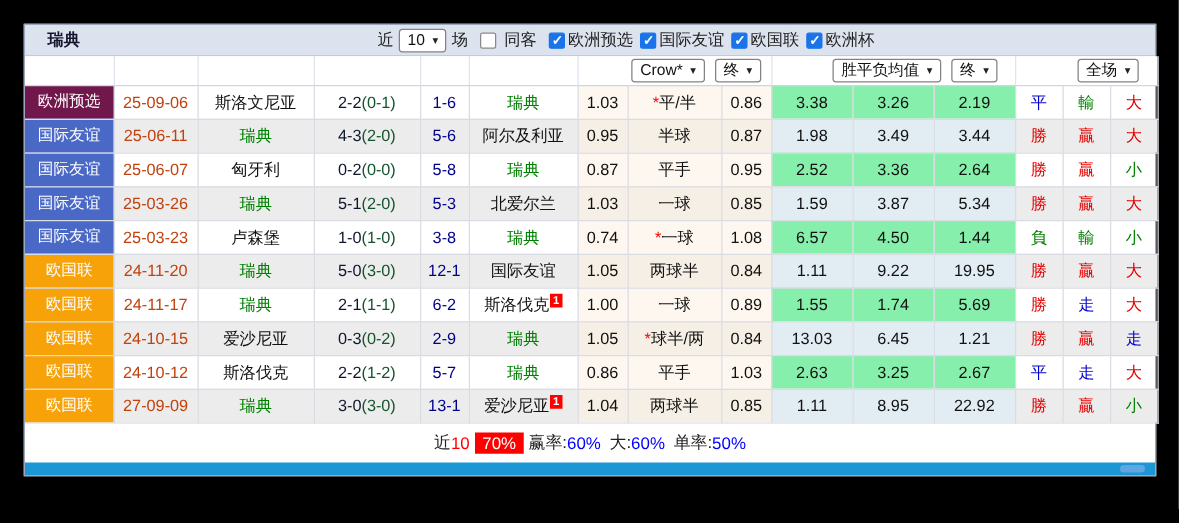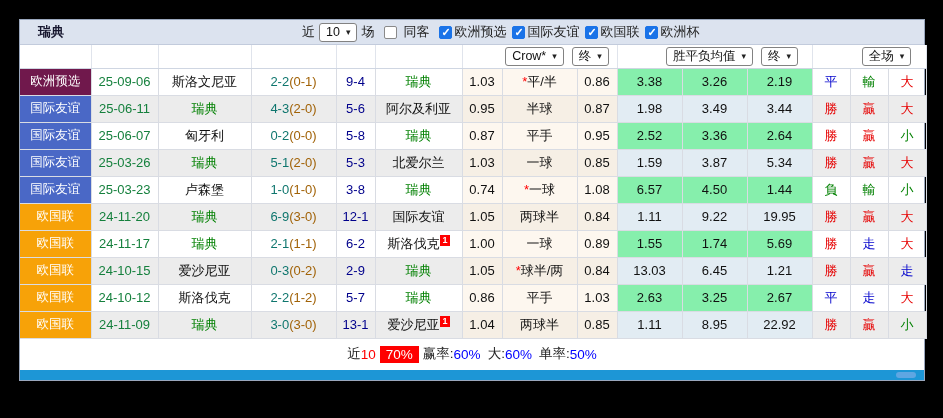--- a/index.html
+++ b/index.html
@@ -46,24 +46,24 @@
     height: 26px; background: #dce3ef; font-weight: normal; color: #333;
     border-right: 1px solid #c5cedd; border-bottom: 1px solid #b8c2d5; font-size: 13px;
   }
   tbody td { height: 27px; border-right: 1px solid #d9dce3; border-bottom: 1px solid #d9dce3; color: #111; }
   tbody tr:nth-child(even) td { background: #ececec; }
   tbody td.cream { background: #fdf7ef; }
   tbody tr:nth-child(even) td.cream { background: #f6efe5; }
   tbody td.blue { background: #86efac; }
   tbody tr:nth-child(even) td.blue { background: #e2ecf3; }
   .type-cell { color: #fff !important; font-size: 12.5px; }
-  .date-cell { color: #15803d; }
+  .date-cell { color: #c2410c; }
   .team { color: #008000; }
-  .ft { color: #0f766e; }
-  .ht { color: #a16207; }
+  .ft { color: #0f172a; }
+  .ht { color: #14532d; }
   .corner-cell { color: #00008b; }
   .star { color: #ff0000; }
   .card {
     display: inline-block; background: #ff0000; color: #fff; font-size: 9px;
     line-height: 11px; padding: 0 2px; margin-left: 1px; vertical-align: top; font-weight: bold;
   }
   .c-red { color: #e60000; } .c-blue { color: #0000cc; } .c-green { color: #008000; }
   
   .summary {
     height: 31px; background: #fff; display: flex; align-items: center; justify-content: center;
@@ -165,21 +165,21 @@
           </div>
         </td>
       </tr>
     </thead>
     <tbody id="tbody">
         <tr>
           <td class="type-cell" style="background: rgb(112, 24, 76);">欧洲预选</td>
           <td class="date-cell">25-09-06</td>
           <td>斯洛文尼亚</td>
           <td><span class="ft">2-2</span><span class="ht">(0-1)</span></td>
-          <td class="corner-cell">9-4</td>
+          <td class="corner-cell">1-6</td>
           <td class="team">瑞典</td>
           <td class="cream">1.03</td>
           <td class="cream"><span class="star">*</span>平/半</td>
           <td class="cream">0.86</td>
           <td class="blue">3.38</td>
           <td class="blue">3.26</td>
           <td class="blue">2.19</td>
           <td class="c-blue">平</td>
           <td class="c-green">輸</td>
           <td class="c-red">大</td>
@@ -249,21 +249,21 @@
           <td class="blue">4.50</td>
           <td class="blue">1.44</td>
           <td class="c-green">負</td>
           <td class="c-green">輸</td>
           <td class="c-green">小</td>
         </tr>
         <tr>
           <td class="type-cell" style="background: rgb(247, 162, 8);">欧国联</td>
           <td class="date-cell">24-11-20</td>
           <td class="team">瑞典</td>
-          <td><span class="ft">6-9</span><span class="ht">(3-0)</span></td>
+          <td><span class="ft">5-0</span><span class="ht">(3-0)</span></td>
           <td class="corner-cell">12-1</td>
           <td>国际友谊</td>
           <td class="cream">1.05</td>
           <td class="cream">两球半</td>
           <td class="cream">0.84</td>
           <td class="blue">1.11</td>
           <td class="blue">9.22</td>
           <td class="blue">19.95</td>
           <td class="c-red">勝</td>
           <td class="c-red">贏</td>
@@ -315,21 +315,21 @@
           <td class="cream">1.03</td>
           <td class="blue">2.63</td>
           <td class="blue">3.25</td>
           <td class="blue">2.67</td>
           <td class="c-blue">平</td>
           <td class="c-blue">走</td>
           <td class="c-red">大</td>
         </tr>
         <tr>
           <td class="type-cell" style="background: rgb(247, 162, 8);">欧国联</td>
-          <td class="date-cell">24-11-09</td>
+          <td class="date-cell">27-09-09</td>
           <td class="team">瑞典</td>
           <td><span class="ft">3-0</span><span class="ht">(3-0)</span></td>
           <td class="corner-cell">13-1</td>
           <td>爱沙尼亚<span class="card">1</span></td>
           <td class="cream">1.04</td>
           <td class="cream">两球半</td>
           <td class="cream">0.85</td>
           <td class="blue">1.11</td>
           <td class="blue">8.95</td>
           <td class="blue">22.92</td>

